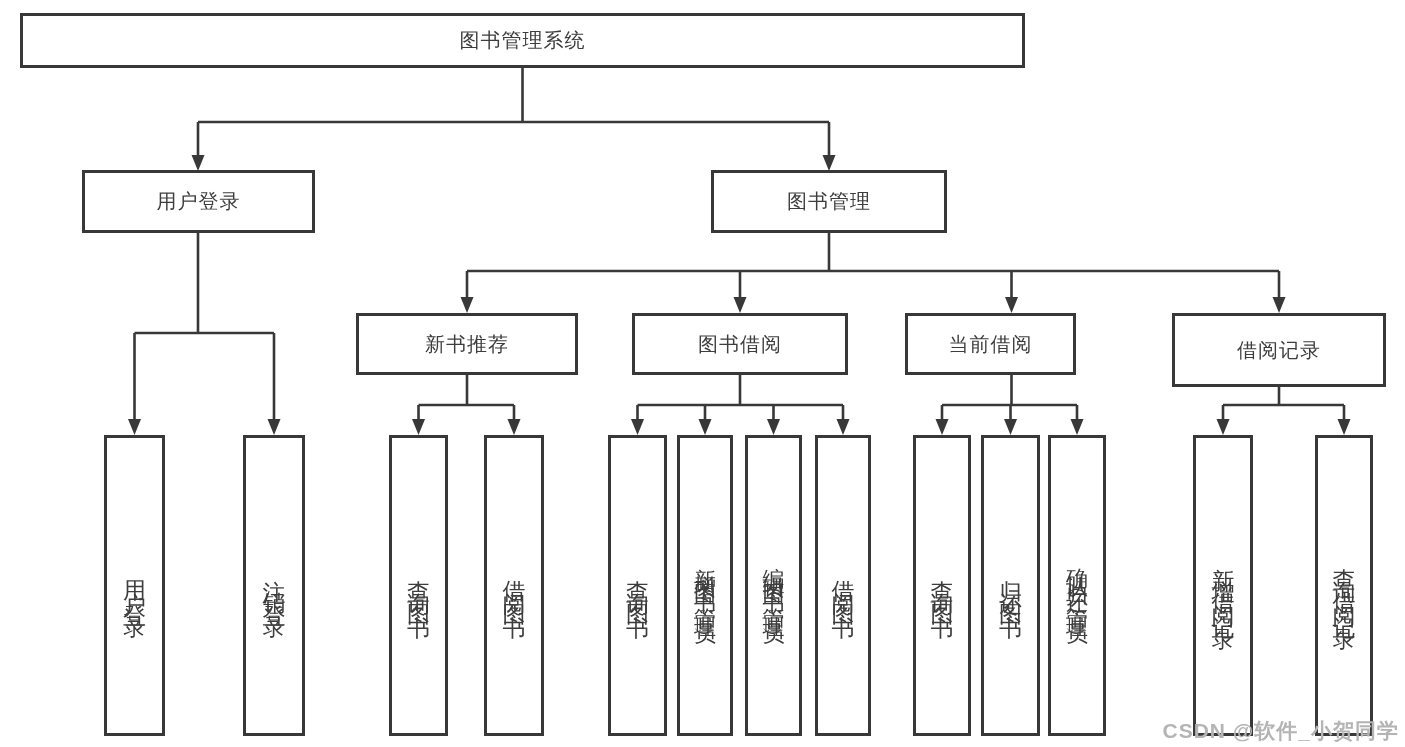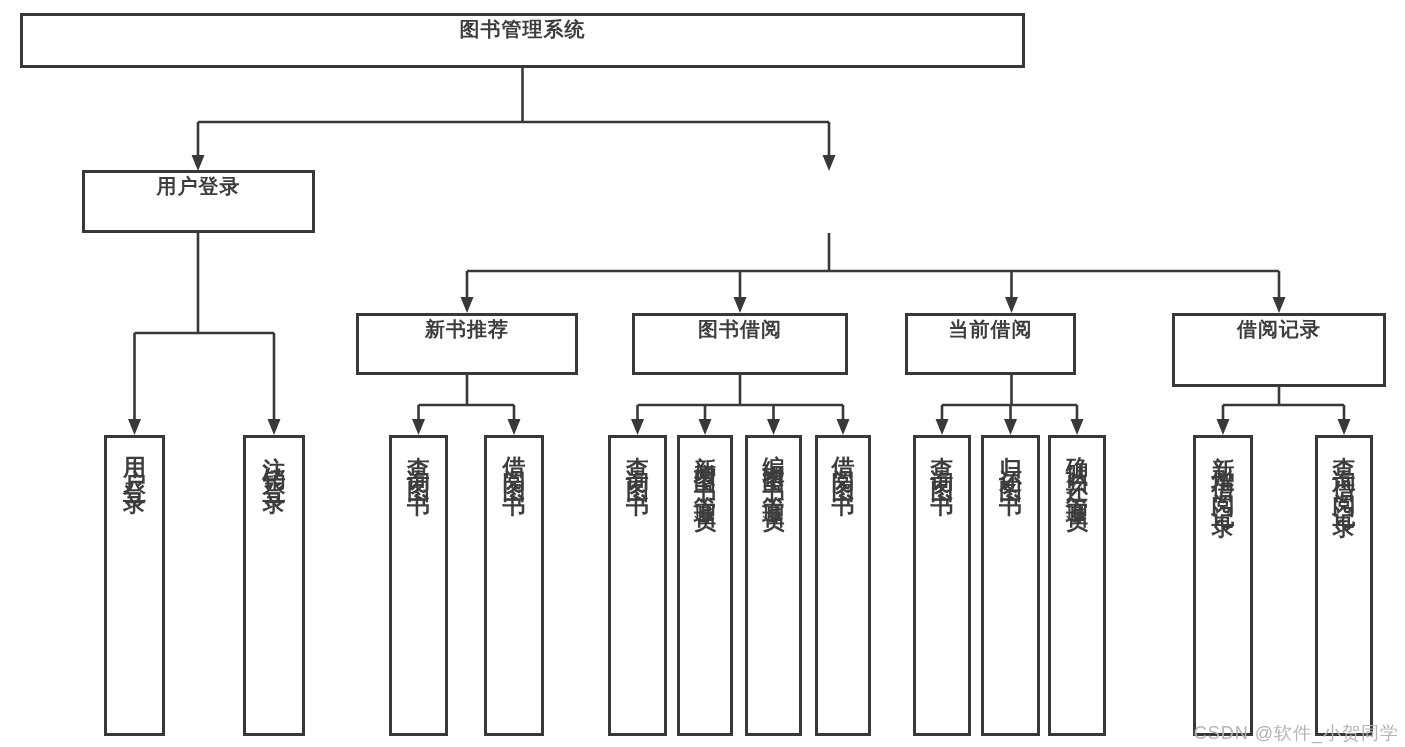--- a/index.html
+++ b/index.html
@@ -10,36 +10,36 @@
     font-family:"Liberation Sans", sans-serif;
     overflow:hidden;
   }
   #wires{position:absolute;left:0;top:0;z-index:0;}
   #wires path{stroke:var(--line,#383838);stroke-width:2.6;fill:none;}
   #wires polygon{fill:var(--line,#383838);stroke:none;}
   .node{
     position:absolute;box-sizing:border-box;z-index:1;
     border:3px solid var(--line,#383838);
     background:#ffffff;
-    display:flex;align-items:flex-start;justify-content:center;font-weight:bold;
+    display:flex;align-items:center;justify-content:center;
   }
   .hlabel{
     font-size:20px;color:var(--text,#3d3d3d);
     letter-spacing:1px;white-space:nowrap;
   }
   .vtext{
     writing-mode:vertical-rl;text-orientation:mixed;
     font-size:23px;letter-spacing:12px;line-height:1;
     color:var(--text,#3d3d3d);white-space:nowrap;
   }
   .vtext.tight{font-size:22px;letter-spacing:8px;}
   #watermark{
     position:absolute;right:6px;bottom:2px;z-index:5;
-    font-size:18px;letter-spacing:1px;
-    color:var(--wm,#b4b4b4);white-space:nowrap;
+    font-size:21px;letter-spacing:1px;
+    color:var(--wm,#b4b4b4);white-space:nowrap;font-weight:bold;
   }
 </style>
 </head>
 <body>
 
 <div id="stage">
 
   <svg id="wires" width="1405" height="747" viewBox="0 0 1405 747">
     <g>
       <path d="M522.5,68 L522.5,122 M198,122 L829,122 M198,122 L198,157 M829,122 L829,157"></path>
@@ -82,20 +82,23 @@
       <polygon points="1337.5,419 1350.5,419 1344,435"></polygon>
     </g>
   </svg>
 
   <div class="node" style="left:20px;top:13px;width:1005px;height:55px">
     <span class="hlabel">图书管理系统</span>
   </div>
 
   <div class="node" style="left:82px;top:170px;width:233px;height:63px">
     <span class="hlabel">用户登录</span>
+  </div>
+  <div class="node" style="left:711px;top:170px;width:236px;height:63px">
+    <span class="hlabel">图书管理</span>
   </div>
 
   <div class="node" style="left:356px;top:313px;width:222px;height:62px">
     <span class="hlabel">新书推荐</span>
   </div>
   <div class="node" style="left:632px;top:313px;width:216px;height:62px">
     <span class="hlabel">图书借阅</span>
   </div>
   <div class="node" style="left:905px;top:313px;width:171px;height:62px">
     <span class="hlabel">当前借阅</span>

